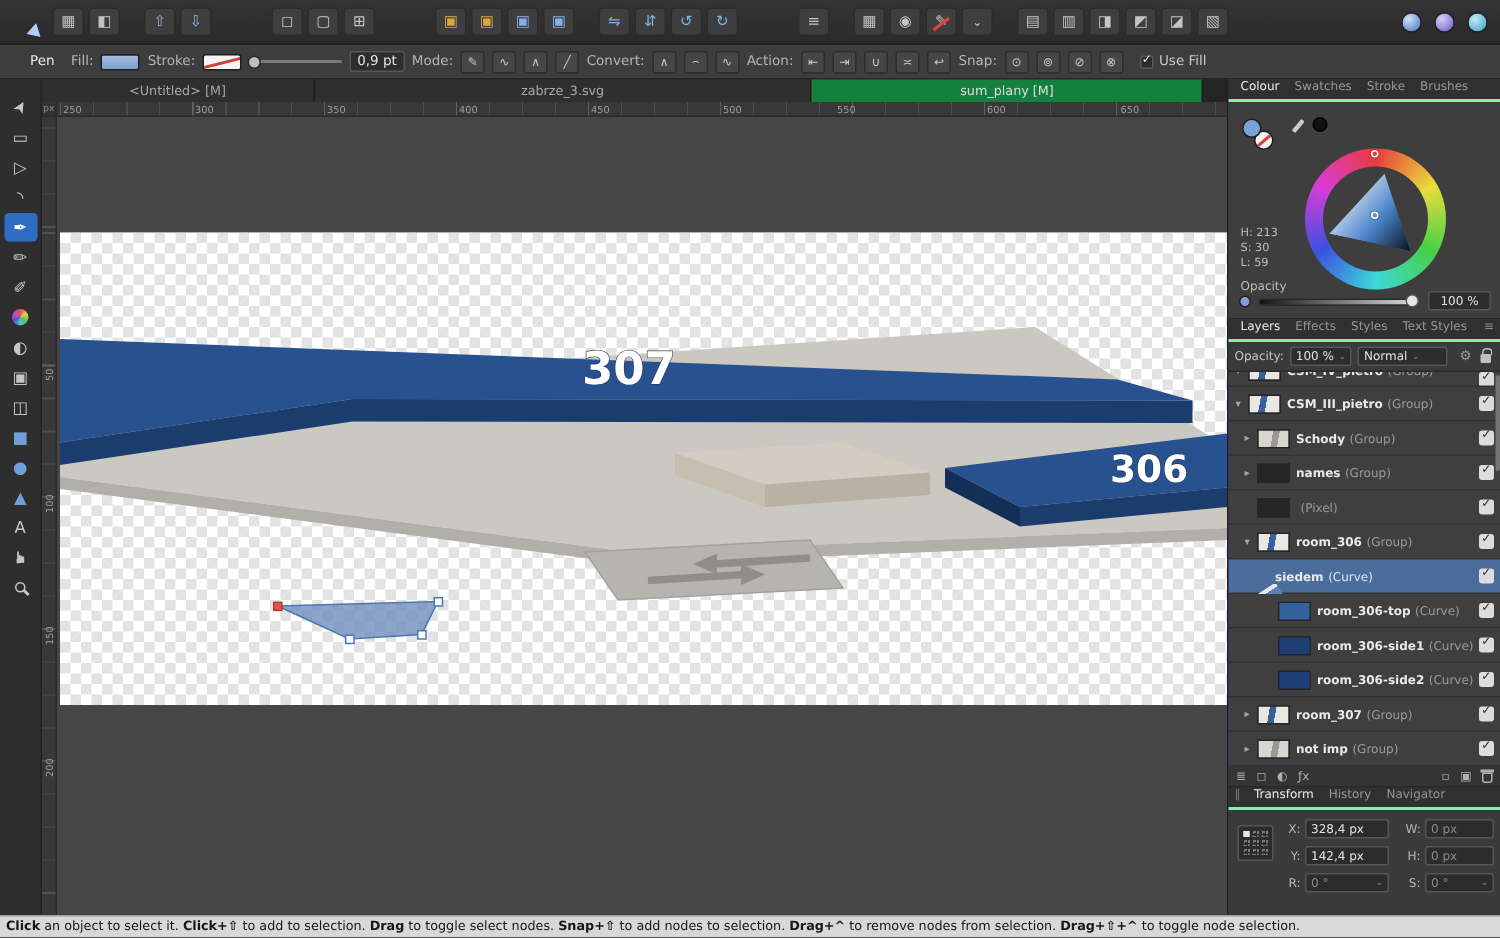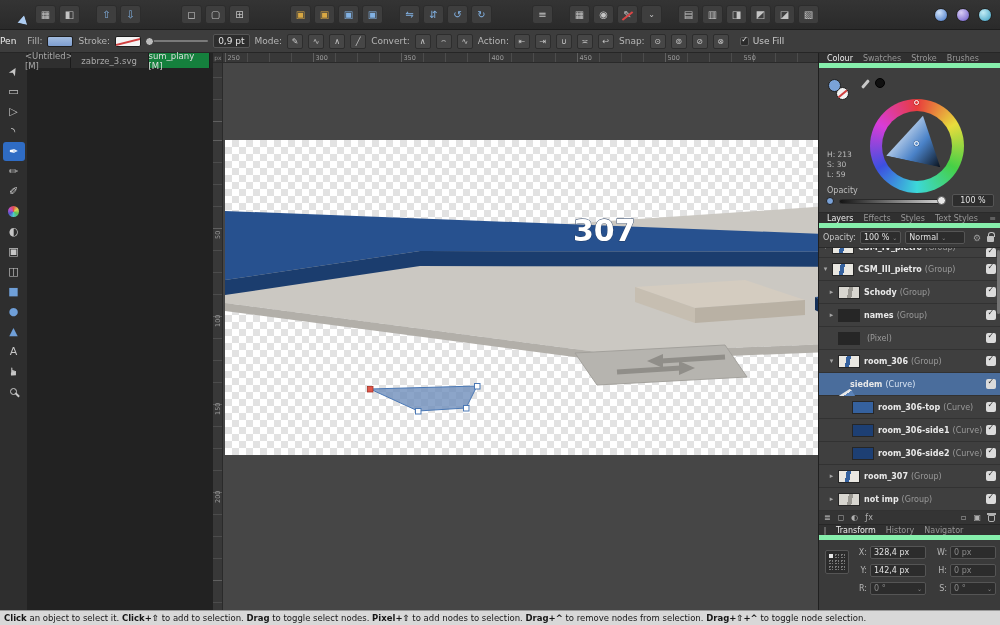--- a/index.html
+++ b/index.html
@@ -19,21 +19,21 @@
   .tbtn.slash::after{content:"";position:absolute;left:3px;right:3px;top:50%;height:2px;background:#d94545;transform:rotate(-38deg)}
   .tsep{width:10px}
   .tsep.wide{width:34px}
   .tspacer{flex:1}
   .circ{width:14px;height:14px;border-radius:50%;border:1px solid #222;margin-left:5px}
   .circ.c1{background:radial-gradient(circle at 35% 30%,#cfe2fa,#3f72c4)}
   .circ.c2{background:radial-gradient(circle at 35% 30%,#d8cdf5,#6a57c9)}
   .circ.c3{background:radial-gradient(circle at 35% 30%,#c2ecf5,#3a9ec2)}
 
   
-  .context-toolbar{height:23px;background:#3d3d3d;border-bottom:1px solid #262626;display:flex;align-items:center;gap:5px;padding:0 0;font-size:9px;color:#c9c9c9;flex:none}
+  .context-toolbar{height:23px;background:#3d3d3d;border-bottom:1px solid #262626;display:flex;align-items:center;gap:5px;padding:0 20px;font-size:9px;color:#c9c9c9;flex:none}
   .ct-tool{color:#ececec;margin-right:6px}
   .ct-label{color:#b5b5b5}
   .swatch{width:26px;height:11px;border:1px solid #1f1f1f;border-radius:2px;display:inline-block}
   .swatch.fill{background:linear-gradient(#a3bcdf,#7e9ecf)}
   .swatch.stroke{background:#f4f4f4;position:relative;overflow:hidden}
   .swatch.stroke::after{content:"";position:absolute;left:-2px;right:-2px;top:45%;height:2px;background:#d04040;transform:rotate(-14deg)}
   .slider{width:62px;height:2px;background:#7a7a7a;border-radius:1px;position:relative;display:inline-block}
   .slider::after{content:"";position:absolute;left:-1px;top:-3px;width:7px;height:7px;background:#bdbdbd;border-radius:50%;border:1px solid #2a2a2a}
   .ct-value{background:#2d2d2d;border:1px solid #555;border-radius:2px;padding:1px 4px;color:#e2e2e2}
   .cbtn{width:16px;height:15px;background:#464646;border:1px solid #2d2d2d;border-radius:2px;display:flex;align-items:center;justify-content:center;font-size:8px;color:#c9c9c9}
@@ -50,21 +50,21 @@
   .tool .g{line-height:1}
   .tool.active{background:#2f6cc4;color:#fff}
   .tool .blus{color:#6f9fd8}
   .rot-move{display:inline-block;transform:rotate(-60deg)}
   .rot-up{display:inline-block;transform:rotate(-90deg)}
   .gradwheel{width:11px;height:11px;border-radius:50%;background:conic-gradient(#e05050,#e0d050,#58c058,#50c8c8,#5058d0,#c050c8,#e05050)}
   .mag{width:7px;height:7px;border:1.5px solid #c9c9c9;border-radius:50%;position:relative}
   .mag::after{content:"";position:absolute;width:5px;height:1.5px;background:#c9c9c9;transform:rotate(45deg);right:-4px;bottom:-1.5px}
 
   
-  .center{flex:1;display:flex;min-width:0}
+  .center{flex:1;display:flex;flex-direction:column;min-width:0}
   .doc-tabs{height:15px;background:#242424;display:flex;font-size:8.5px;color:#a8a8a8;flex:none}
   .doc-tab{display:flex;align-items:center;justify-content:center;background:#2f2f2f;border-right:1px solid #1b1b1b}
   .doc-tab.t1{width:23%}.doc-tab.t2{width:42%}.doc-tab.t3{width:33%}
   .doc-tab.active{background:#15803d;color:#dedede}
 
   .canvas-wrap{position:relative;flex:1;background:#464646;overflow:hidden}
   .ruler-h{position:absolute;left:0;top:0;right:0;height:10px;background:#383838;border-bottom:1px solid #2a2a2a;
     background-image:repeating-linear-gradient(to right,#5f5f5f 0 1px,transparent 1px 88px),repeating-linear-gradient(to right,#4c4c4c 0 1px,transparent 1px 22px);
     background-position:12px 0,12px 5px}
   .ruler-h span{position:absolute;top:1px;font-size:6.5px;color:#9d9d9d}
@@ -75,21 +75,21 @@
   .ruler-corner{position:absolute;left:0;top:0;width:10px;height:10px;background:#333;color:#8b8b8b;font-size:6px;display:flex;align-items:center;justify-content:center;border-right:1px solid #2a2a2a;border-bottom:1px solid #2a2a2a;z-index:3}
 
   .doc{position:absolute;left:12px;top:87px;width:778px;height:315px;background-color:#fff;
     background-image:linear-gradient(45deg,#e2e2e2 25%,transparent 25%),linear-gradient(-45deg,#e2e2e2 25%,transparent 25%),linear-gradient(45deg,transparent 75%,#e2e2e2 75%),linear-gradient(-45deg,transparent 75%,#e2e2e2 75%);
     background-size:14px 14px;background-position:0 0,0 7px,7px -7px,-7px 0}
   .doc svg{position:absolute;inset:0}
   .plan-label{font-weight:bold;fill:#fff;paint-order:stroke;stroke:#223a60;stroke-width:0.8px}
 
   
   .right-panel{width:182px;background:#3c3c3c;border-left:1px solid #202020;display:flex;flex-direction:column;font-size:8px;color:#c5c5c5;flex:none}
-  .panel-tabs{height:15px;background:#303030;border-bottom:5px solid #86efac;display:flex;align-items:flex-end;padding:0 4px;gap:2px;flex:none}
+  .panel-tabs{height:15px;background:#303030;border-bottom:2px solid #86efac;display:flex;align-items:flex-start;padding:0 4px;gap:2px;flex:none}
   .panel-tab{padding:0 4px;color:#979797;white-space:nowrap}
   .panel-tab.active{color:#ececec}
   .panel-menu{margin-left:auto;color:#8d8d8d;font-size:8px}
 
   .colour-body{height:145px;position:relative;flex:none;background:#3e3e3e;border-bottom:1px solid #2a2a2a}
   .fs-front{position:absolute;left:9px;top:11px;width:13px;height:13px;border-radius:50%;background:#7aa2d8;border:1px solid #1f1f1f;z-index:2}
   .fs-back{position:absolute;left:17px;top:19px;width:13px;height:13px;border-radius:50%;background:#f2f2f2;border:1px solid #1f1f1f;overflow:hidden}
   .fs-back::after{content:"";position:absolute;left:-2px;right:-2px;top:45%;height:2px;background:#d04040;transform:rotate(-40deg)}
   .eyed{position:absolute;left:45px;top:11px;width:3px;height:10px;background:#c9c9c9;border-radius:1px;transform:rotate(40deg)}
   .bdot{position:absolute;left:56px;top:10px;width:10px;height:10px;border-radius:50%;background:#101010;border:1px solid #000}
@@ -638,16 +638,16 @@
           <span class="fbox w48 dim">
               <span>0 °</span>
               <span class="car">⌄</span>
             </span>
         </div>
       </div>
     </div>
   </div>
 
   <div class="status-bar">
-    <span><b>Click</b><span> an object to select it. </span><b>Click+⇧</b><span> to add to selection. </span><b>Drag</b><span> to toggle select nodes. </span><b>Pixel+⇧</b><span> to add nodes to selection. </span><b>Drag+^</b><span> to remove nodes from selection. </span><b>Drag+⇧+^</b><span> to toggle node selection.</span></span>
+    <span><b>Click</b><span> an object to select it. </span><b>Click+⇧</b><span> to add to selection. </span><b>Drag</b><span> to toggle select nodes. </span><b>Snap+⇧</b><span> to add nodes to selection. </span><b>Drag+^</b><span> to remove nodes from selection. </span><b>Drag+⇧+^</b><span> to toggle node selection.</span></span>
   </div>
 
 </div>
 
 </body></html>

